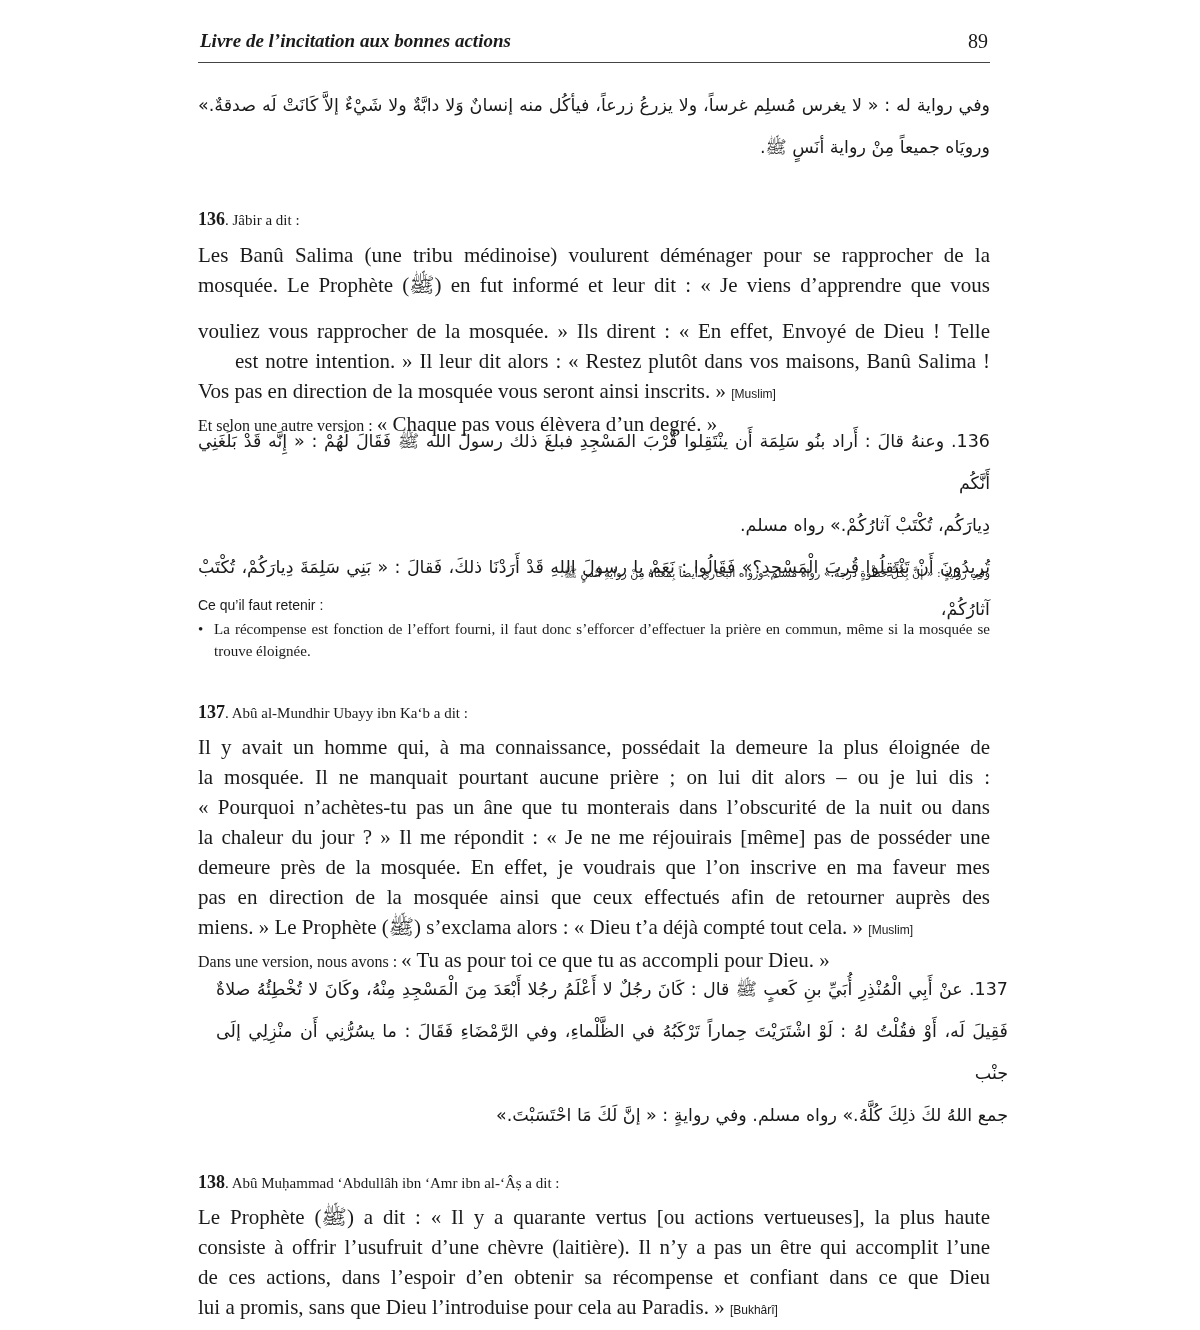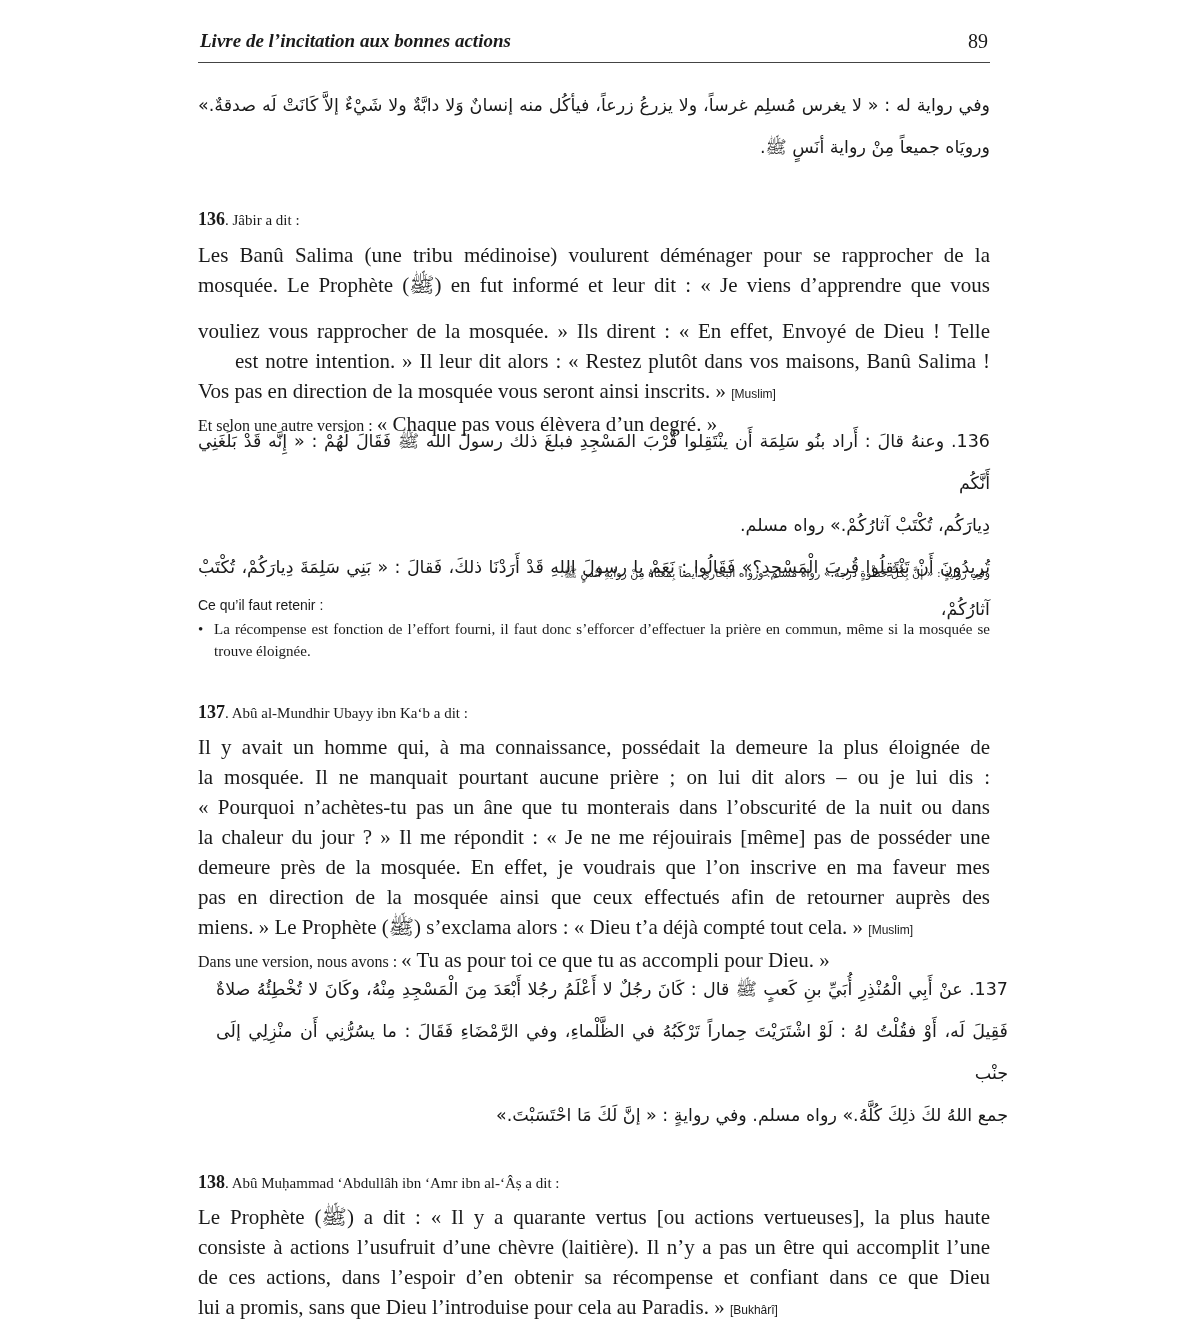--- a/index.html
+++ b/index.html
@@ -90,19 +90,19 @@
     <span class="ar-line">فَقِيلَ لَه، أَوْ فقُلْتُ لهُ : لَوْ اشْتَرَيْتَ حِماراً تَرْكَبُهُ في الظَّلْماءِ، وفي الرَّمْضَاءِ فَقَالَ : ما يسُرُّنِي أَن منْزِلِي إلَى جنْب</span>
     <span class="ar-line last">جمع اللهُ لكَ ذلِكَ كُلَّهُ.» رواه مسلم. وفي روايةٍ : « إنَّ لَكَ مَا احْتَسَبْتَ.»</span>
   </div>
 
   <div class="block" style="top:1166px;">
     <p class="hadith-head">
       <span class="hadith-num">138</span><span>. Abû Muḥammad ‘Abdullâh ibn ‘Amr ibn al-‘Âṣ a dit :</span>
     </p>
     <div class="fr" style="margin-top:3px;">
       <div style="text-align-last:justify;">Le Prophète (ﷺ) a dit : « Il y a quarante vertus [ou actions vertueuses], la plus haute</div>
-      <div style="text-align-last:justify;">consiste à actions l’usufruit d’une chèvre (laitière). Il n’y a pas un être qui accomplit l’une</div>
+      <div style="text-align-last:justify;">consiste à offrir l’usufruit d’une chèvre (laitière). Il n’y a pas un être qui accomplit l’une</div>
       <div style="text-align-last:justify;">de ces actions, dans l’espoir d’en obtenir sa récompense et confiant dans ce que Dieu</div>
       <div><span>lui a promis, sans que Dieu l’introduise pour cela au Paradis. »</span> <span class="source">[Bukhârî]</span></div>
     </div>
   </div>
 
 </div>
 
 </body></html>

